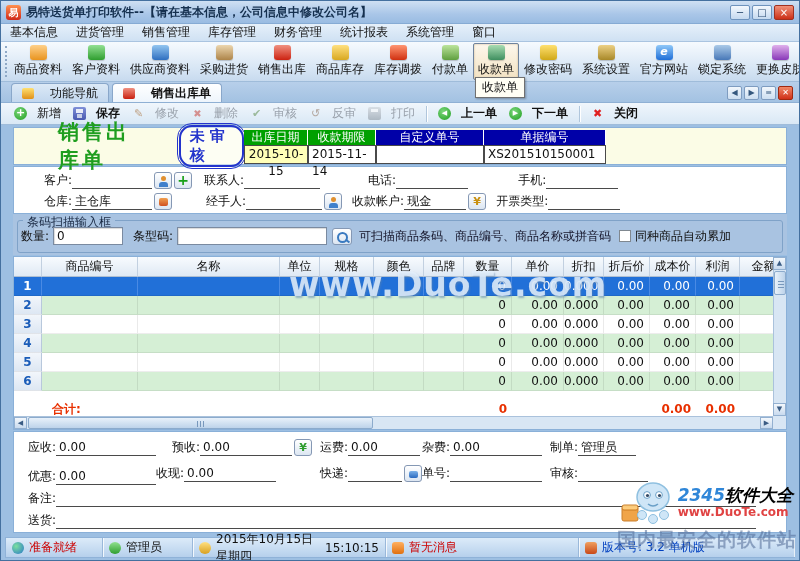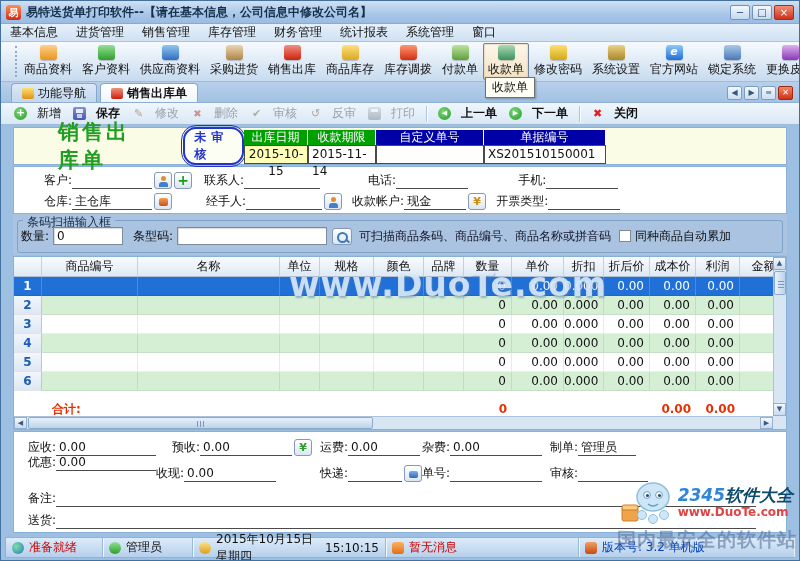--- a/index.html
+++ b/index.html
@@ -9,38 +9,38 @@
 .titlebar{height:23px;background:linear-gradient(#cfe0f3,#a9c6e8 60%,#9abce2);display:flex;align-items:center;padding:0 5px;border-bottom:1px solid #86abd4}
 .appicon{width:15px;height:15px;border-radius:3px;background:linear-gradient(#ff9050,#d02818);color:#fff;font-size:10px;font-weight:bold;text-align:center;line-height:15px;margin-right:5px}
 .title{font-size:12px;font-weight:bold;color:#15304f;white-space:nowrap}
 .winbtns{margin-left:auto;display:flex;gap:2px}
 .wbtn{width:20px;height:15px;border:1px solid #6e93bd;border-radius:2px;background:linear-gradient(#f3f8fd,#c5d9ef);font-size:10px;line-height:13px;text-align:center;color:#2a4a70}
 .wbtn.close{background:linear-gradient(#f09078,#cc3018);color:#fff;border-color:#a03020}
 
 .menubar{height:18px;background:linear-gradient(#e6f0fa,#cfe1f3);display:flex;align-items:center;padding:0 0;border-bottom:1px solid #aac4e0}
 .mitem{padding:1px 9px;white-space:nowrap;cursor:default}
 
-.toolbar{height:40px;background:linear-gradient(#f6fafe,#d6e5f4 70%,#c7daee);display:flex;align-items:stretch;padding:1px 0 1px 12px;border-bottom:1px solid #9fbcda;position:relative}
+.toolbar{height:40px;background:linear-gradient(#f6fafe,#d6e5f4 70%,#c7daee);display:flex;align-items:stretch;padding:1px 0 1px 2px;border-bottom:1px solid #9fbcda;position:relative}
 .grip{width:5px;margin:3px 2px;border-left:2px dotted #8fa9c6}
 .tbtn{position:relative;display:flex;flex-direction:column;align-items:center;justify-content:center;padding:1px 4px;white-space:nowrap;cursor:pointer;border:1px solid transparent;border-radius:2px}
 .tbtn.active{border:1px solid #70849e;background:linear-gradient(#fdf7ec,#f2e2c2);box-shadow:inset 0 0 2px #c8b088}
 .tico{width:17px;height:15px;border-radius:3px;display:block;margin-bottom:1px;box-shadow:0 1px 1px rgba(0,0,0,.2)}
 .t1{background:linear-gradient(#ffd089,#e8941f)} .t2{background:linear-gradient(#93e093,#2f9e2f)}
 .t3{background:linear-gradient(#92c5f0,#2f6fc0)} .t4{background:linear-gradient(#ecd6ae,#ad8449)}
 .t5{background:linear-gradient(#f09080,#cc2211)} .t6{background:linear-gradient(#ffe080,#d8a820)}
 .t7{background:linear-gradient(#ff9673,#d03010)} .t8{background:linear-gradient(#bce49c,#5f9f3f)}
 .t9{background:linear-gradient(#a8dcb2,#3f8f5f)} .t10{background:linear-gradient(#ecd084,#a88828)}
 .t11{background:linear-gradient(#ffe070,#d0a818)} .t12{background:linear-gradient(#90c8f8,#1f6fd8)}
 .t13{background:linear-gradient(#aacae8,#4878b8)} .t14{background:linear-gradient(#e0b0ec,#8838b8)}
 .t12::after{content:"e";display:block;color:#fff;font-weight:bold;font-style:italic;font-size:11px;line-height:14px;text-align:center}
 .tsep{width:1px;background:#a8c0da;margin:4px 3px;box-shadow:1px 0 0 #fff}
 .tooltip{position:absolute;top:33px;left:1px;z-index:60;background:#fffef4;border:1px solid #707070;box-shadow:1px 1px 2px rgba(0,0,0,.3);padding:1px 6px;font-size:12px;white-space:nowrap}
 
 .tabstrip{height:21px;background:linear-gradient(#b7cfea,#a3c2e2);display:flex;align-items:flex-end;padding:2px 6px 0 10px;border-bottom:1px solid #8fb0d4}
-.tab{display:flex;align-items:center;gap:4px;height:19px;padding:0 10px;border:1px solid #89a7ca;border-bottom:none;border-radius:4px 4px 0 0;background:linear-gradient(#dce9f6,#c2d7ee);margin-right:3px;cursor:pointer;white-space:nowrap}
+.tab{display:flex;align-items:center;gap:16px;height:19px;padding:0 10px;border:1px solid #89a7ca;border-bottom:none;border-radius:4px 4px 0 0;background:linear-gradient(#dce9f6,#c2d7ee);margin-right:3px;cursor:pointer;white-space:nowrap}
 .tab.active{background:linear-gradient(#ffffff,#eef5fc);font-weight:bold}
 .tabico{width:12px;height:11px;border-radius:2px}
 .tabico.nav{background:linear-gradient(#ffe070,#e09018)}
 .tabico.sales{background:linear-gradient(#f09080,#c82010)}
 .tabctrls{margin-left:auto;display:flex;gap:2px;align-items:center;padding-bottom:2px}
 .tcb{width:15px;height:14px;border:1px solid #7e9cc0;border-radius:2px;background:linear-gradient(#f2f7fc,#cddff1);font-size:8px;line-height:12px;text-align:center;color:#35587e}
 .tcb.red{background:linear-gradient(#f08868,#d03018);color:#fff;border-color:#a02810}
 
 .actionbar{height:22px;background:linear-gradient(#f0f6fc,#d9e8f5);display:flex;align-items:center;padding:0 8px;gap:2px;border-bottom:1px solid #9fbcda}
 .abtn{display:flex;align-items:center;gap:10px;padding:1px 5px;cursor:pointer;white-space:nowrap;border-radius:2px}
@@ -60,21 +60,21 @@
 .a-prev,.a-next{background:radial-gradient(circle at 40% 35%,#7cd67c,#1e9e1e);border-radius:50%;color:#fff;font-size:7px;line-height:13px}
 .a-prev::before{content:"◀"}.a-next::before{content:"▶"}
 .a-close{color:#e02020;font-weight:bold;font-size:11px;line-height:13px}.a-close::before{content:"✖"}
 .asep{width:1px;height:16px;background:#b0c6dc;box-shadow:1px 0 0 #fff;margin:0 4px}
 
 .content{height:410px;padding:2px 12px 0 12px}
 .panel{border:1px solid #8ab0d8}
 
 .docheader{height:38px;background:#fbfce6;display:flex;align-items:center;margin-bottom:1px}
 .doctitle{font-size:21px;font-weight:bold;color:#1f9e1f;letter-spacing:3px;margin-left:44px}
-.stamp{margin-left:34px;color:#2334cc;border:2px solid #2334cc;outline:1px solid #2334cc;outline-offset:1px;border-radius:13px;padding:0 9px;font-size:12px;font-weight:bold;letter-spacing:5px;background:rgba(255,255,255,.5)}
+.stamp{margin-left:34px;color:#2334cc;border:2px solid #2334cc;outline:1px solid #2334cc;outline-offset:1px;border-radius:13px;padding:0 9px;font-size:15px;font-weight:bold;letter-spacing:5px;background:rgba(255,255,255,.5)}
 .dhtable{margin-left:auto;margin-right:180px;display:flex;align-self:flex-start;margin-top:2px}
 .dhcol{display:flex;flex-direction:column}
 .dhh{height:15px;line-height:15px;text-align:center;color:#fff;font-size:12px;border-right:1px solid #fff}
 .dhh.green{background:#00a000}.dhh.navy{background:#0000a8}
 .dhv{height:19px;line-height:17px;border:1px solid #4a4a4a;background:#fff;padding:0 3px;font-size:12px}
 .dhv.yellow{background:#ffffb8;text-align:center}
 
 .infopanel{height:48px;background:#fff;padding:3px 16px}
 .irow{height:21px;display:flex;align-items:center;padding-left:14px}
 .flabel{white-space:nowrap}
@@ -134,21 +134,21 @@
 .s-clock{background:linear-gradient(#ffe080,#d8a020);border-radius:50%}
 .s-mail{background:linear-gradient(#ffb060,#e07010)}
 .s-home{background:linear-gradient(#f0a060,#c84818)}
 .red{color:#cc0000}
 .blue{color:#0040c0}
 
 .wm-center{position:absolute;left:288px;top:264px;z-index:40;font-size:33px;font-weight:bold;color:rgba(228,240,251,.85);text-shadow:1px 2px 2px rgba(90,130,175,.55);pointer-events:none;letter-spacing:1px}
 .wm-corner{position:absolute;right:6px;top:478px;z-index:40;display:flex;align-items:center;gap:4px;pointer-events:none}
 .wm-texts{display:flex;flex-direction:column;line-height:1.15}
 .wm-brand{font-size:17px;font-weight:bold;font-style:italic}
-.wm-brand .b1{color:#2f86d8}.wm-brand .b2{color:#0c4a6e}
+.wm-brand .b1{color:#2f86d8}.wm-brand .b2{color:#000000}
 .wm-site{font-size:12px;font-weight:bold;color:#e04343}
 .wm-slogan{position:absolute;left:616px;top:526px;z-index:41;font-size:19px;font-weight:bold;color:rgba(80,105,150,.55);letter-spacing:1px;pointer-events:none}
 </style>
 </head>
 <body>
 
 <div class="window">
 
   <div class="titlebar">
     <div class="appicon">易</div>
@@ -525,21 +525,21 @@
         <span class="ul" style="width:72px">0.00</span>
       </div>
       <div class="sfield" style="left:408px;top:7px">
         <span class="flabel">杂费:</span>
         <span class="ul" style="width:92px">0.00</span>
       </div>
       <div class="sfield" style="left:536px;top:7px">
         <span class="flabel">制单:</span>
         <span class="ul" style="width:58px">管理员</span>
       </div>
-      <div class="sfield" style="left:14px;top:22px">
+      <div class="sfield" style="left:14px;top:36px">
         <span class="flabel">优惠:</span>
         <span class="ul" style="width:100px">0.00</span>
       </div>
       <div class="sfield" style="left:142px;top:33px">
         <span class="flabel">收现:</span>
         <span class="ul" style="width:92px">0.00</span>
       </div>
       <div class="sfield" style="left:306px;top:33px">
         <span class="flabel">快递:</span>
         <span class="ul" style="width:54px"></span>

